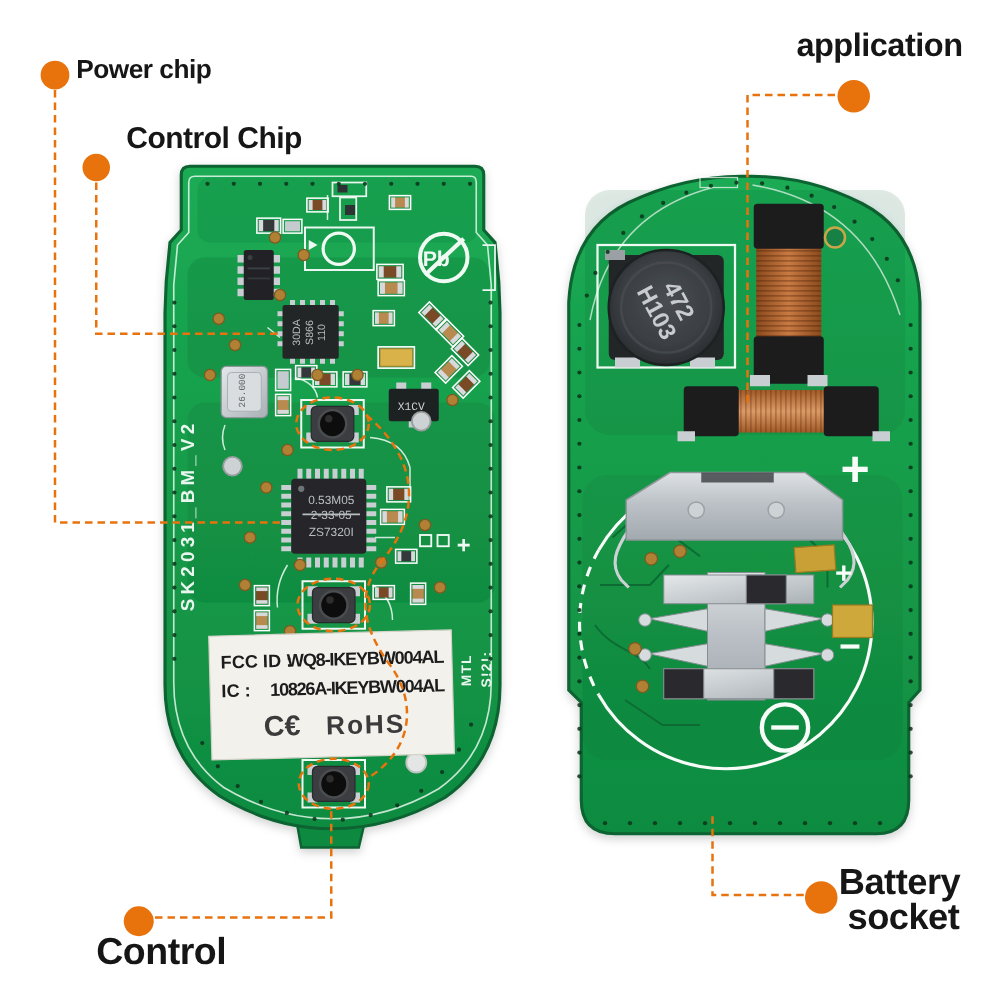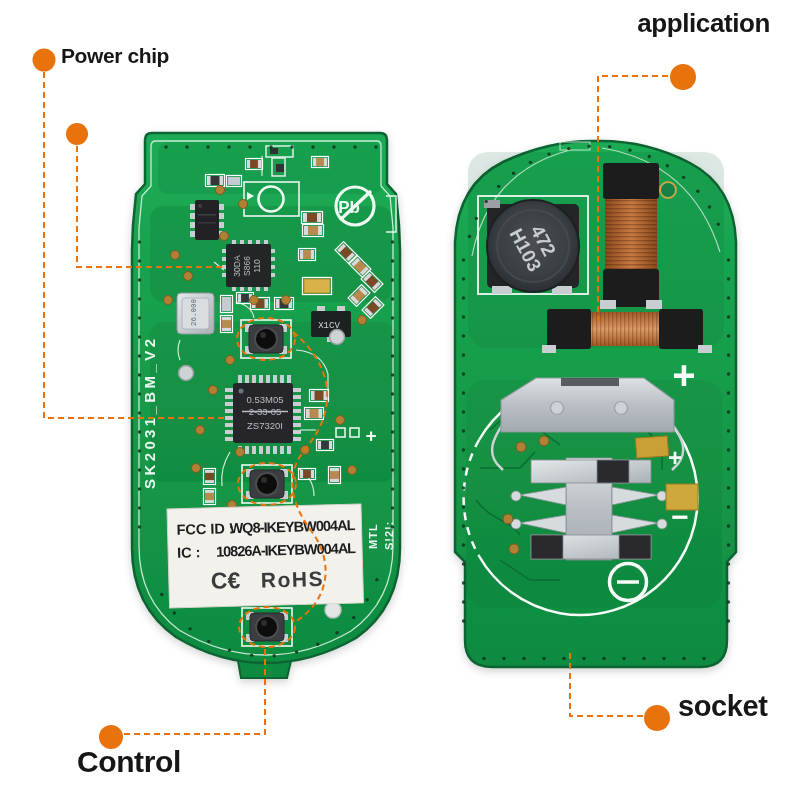--- a/index.html
+++ b/index.html
@@ -1,21 +1,21 @@
 <!DOCTYPE html>
 <html><head>
 <meta charset="utf-8">
 <style>
   html,body{margin:0;padding:0;background:#ffffff;width:800px;height:800px;overflow:hidden;}
   #scene{position:relative;width:800px;height:800px;background:#ffffff;font-family:"Liberation Sans",sans-serif;}
   #art{position:absolute;left:0;top:0;}
   .ann{position:absolute;font-family:"Liberation Sans",sans-serif;font-weight:bold;color:#161616;letter-spacing:-0.4px;white-space:nowrap;}
   .ann-power{left:61px;top:44px;font-size:21px;}
   .ann-control{left:101px;top:97px;font-size:24px;}
-  .ann-api{right:30px;top:9px;font-size:26px;text-align:center;line-height:1.12;margin-left:36px;}
+  .ann-api{right:30px;top:22px;font-size:26px;text-align:center;line-height:1.12;margin-left:36px;}
   .ann-button{left:77px;top:745px;font-size:30px;}
   .ann-battery{left:671px;top:693px;font-size:29px;line-height:0.95;}
   .ann-battery .l2{margin-left:7px;}
   svg text{font-family:"Liberation Sans",sans-serif;}
   .mono{font-family:"Liberation Mono","DejaVu Sans Mono",monospace;}
 </style>
 </head>
 <body>
 
 <div id="scene">
@@ -674,21 +674,23 @@
   <g fill="#E8720C" stroke="none">
     <circle cx="44" cy="60" r="11.5"></circle>
     <circle cx="77" cy="134" r="11"></circle>
     <circle cx="683" cy="77" r="13"></circle>
     <circle cx="111" cy="737" r="12"></circle>
     <circle cx="657" cy="718" r="13"></circle>
   </g>
 </svg>
 
 <div class="ann ann-power">Power chip</div>
+<div class="ann ann-control">Control Chip</div>
 <div class="ann ann-api">
   <div>application</div>
 </div>
 <div class="ann ann-button">Control</div>
 <div class="ann ann-battery">
+  <div>Battery</div>
   <div class="l2">socket</div>
 </div>
 
 </div>
 
 </body></html>

